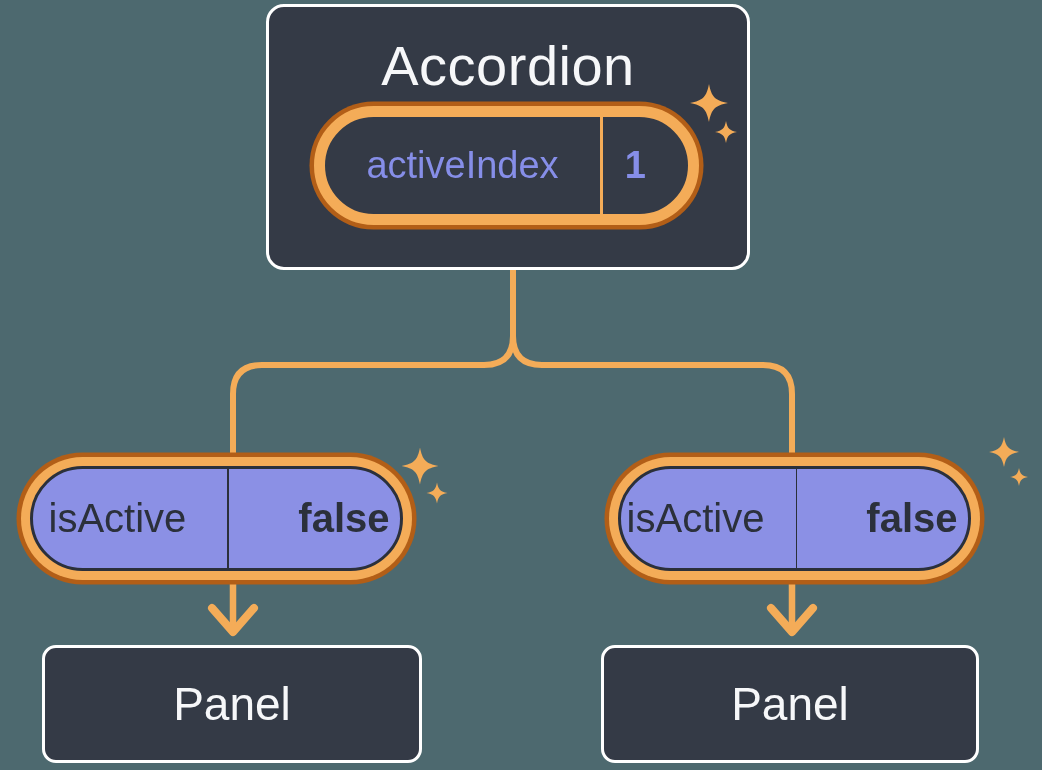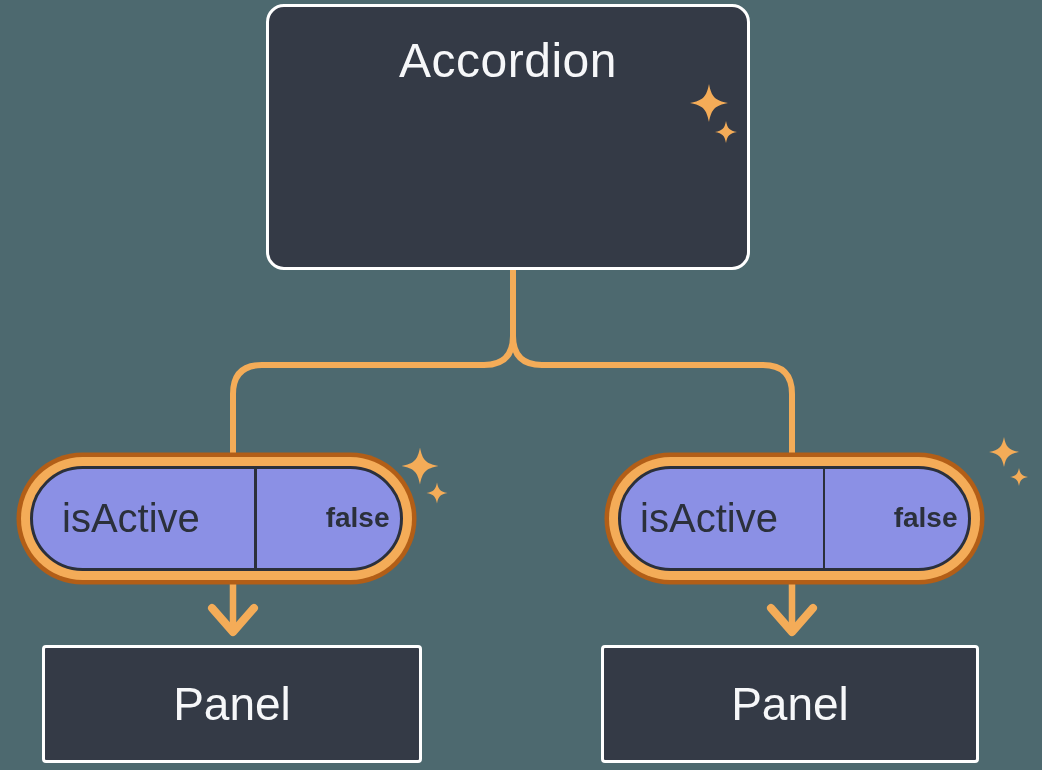--- a/index.html
+++ b/index.html
@@ -28,21 +28,21 @@
     z-index: 2;
   }
   .accordion-card {
     left: 266px; top: 4px;
     width: 484px; height: 266px;
     border-radius: 18px;
   }
   .card-title {
     text-align: center;
     margin-top: 26px;
-    font-size: 48px;
+    font-size: 56px;
     font-weight: 500;
     letter-spacing: 0.5px;
     color: var(--title-text, #F6F7F9);
   }
   
   .state-pill {
     position: absolute;
     left: 45px; top: 99px;
     width: 385px; height: 119px;
     background: var(--node, #343A46);
@@ -95,28 +95,28 @@
   #pill-left  .label { width: 212px; }
   #pill-right .label { width: 209px; }
   .prop-pill .sep {
     width: 2.5px;
     background: var(--ink, #2B303B);
   }
   .prop-pill .value {
     flex: 1;
     display: flex; align-items: center; justify-content: center;
     padding-right: 10px;
-    font-size: 28px;
+    font-size: 40px;
     font-weight: 700;
     color: var(--ink, #2B303B);
     padding-left: 44px;
   }
   .panel {
     display: flex; align-items: center; justify-content: center;
-    border-radius: 4px;
+    border-radius: 14px;
     font-size: 46px;
     font-weight: 400;
     color: var(--title-text, #F6F7F9);
   }
   #panel-left  { left: 42px;  top: 645px; width: 380px; height: 118px; }
   #panel-right { left: 601px; top: 645px; width: 378px; height: 118px; }
 
   .line {
     fill: none;
     stroke: var(--orange, #F4AC58);
@@ -145,20 +145,25 @@
     <path class="line" d="M513,268 L513,336 Q513,365 484,365 L262,365 Q233,365 233,394 L233,460"></path>
     <path class="line" d="M513,268 L513,336 Q513,365 542,365 L763,365 Q792,365 792,394 L792,460"></path>
     <path class="shaft" d="M233,583 L233,629"></path>
     <path class="arrowhead" d="M212,608 L233,632 L254,608"></path>
     <path class="shaft" d="M792,583 L792,629"></path>
     <path class="arrowhead" d="M771,608 L792,632 L813,608"></path>
   </svg>
 
   <div class="node accordion-card">
     <div class="card-title">Accordion</div>
+    <div class="state-pill">
+      <div class="label">activeIndex</div>
+      <div class="sep"></div>
+      <div class="value">1</div>
+    </div>
   </div>
 
   <div class="prop-pill" id="pill-left">
     <div class="label">isActive</div>
     <div class="sep"></div>
     <div class="value">false</div>
   </div>
 
   <div class="prop-pill" id="pill-right">
     <div class="label">isActive</div>

